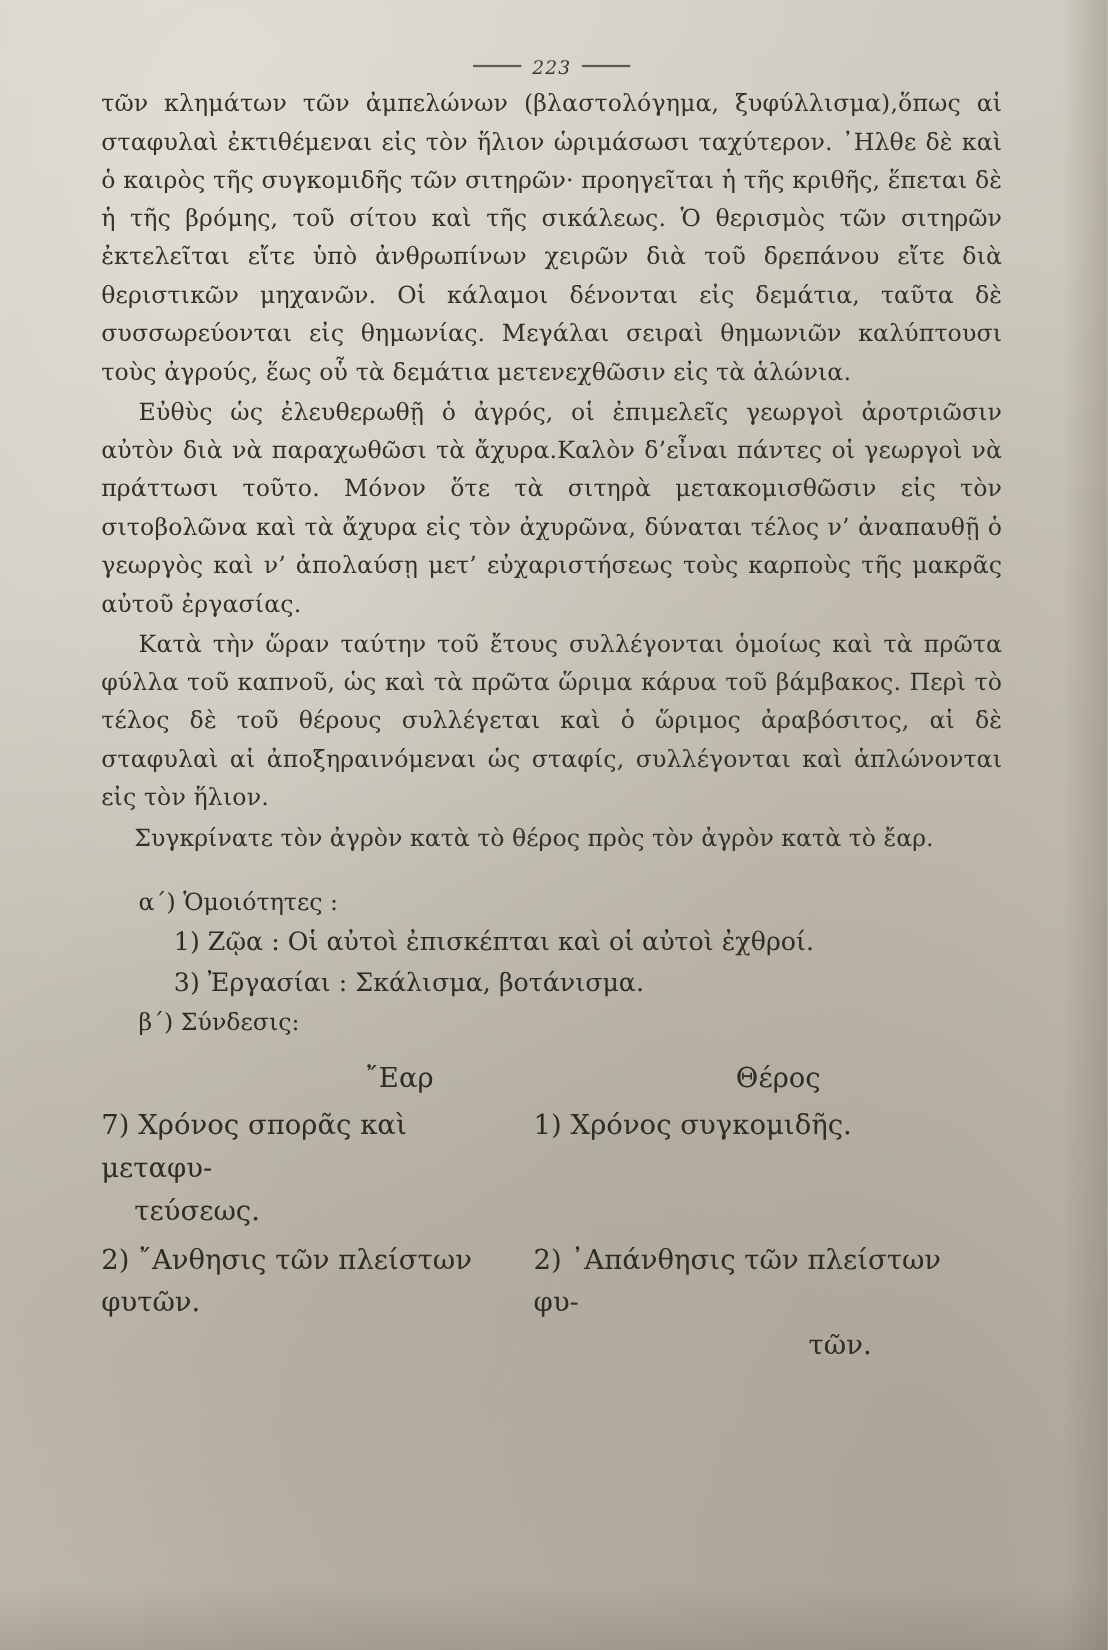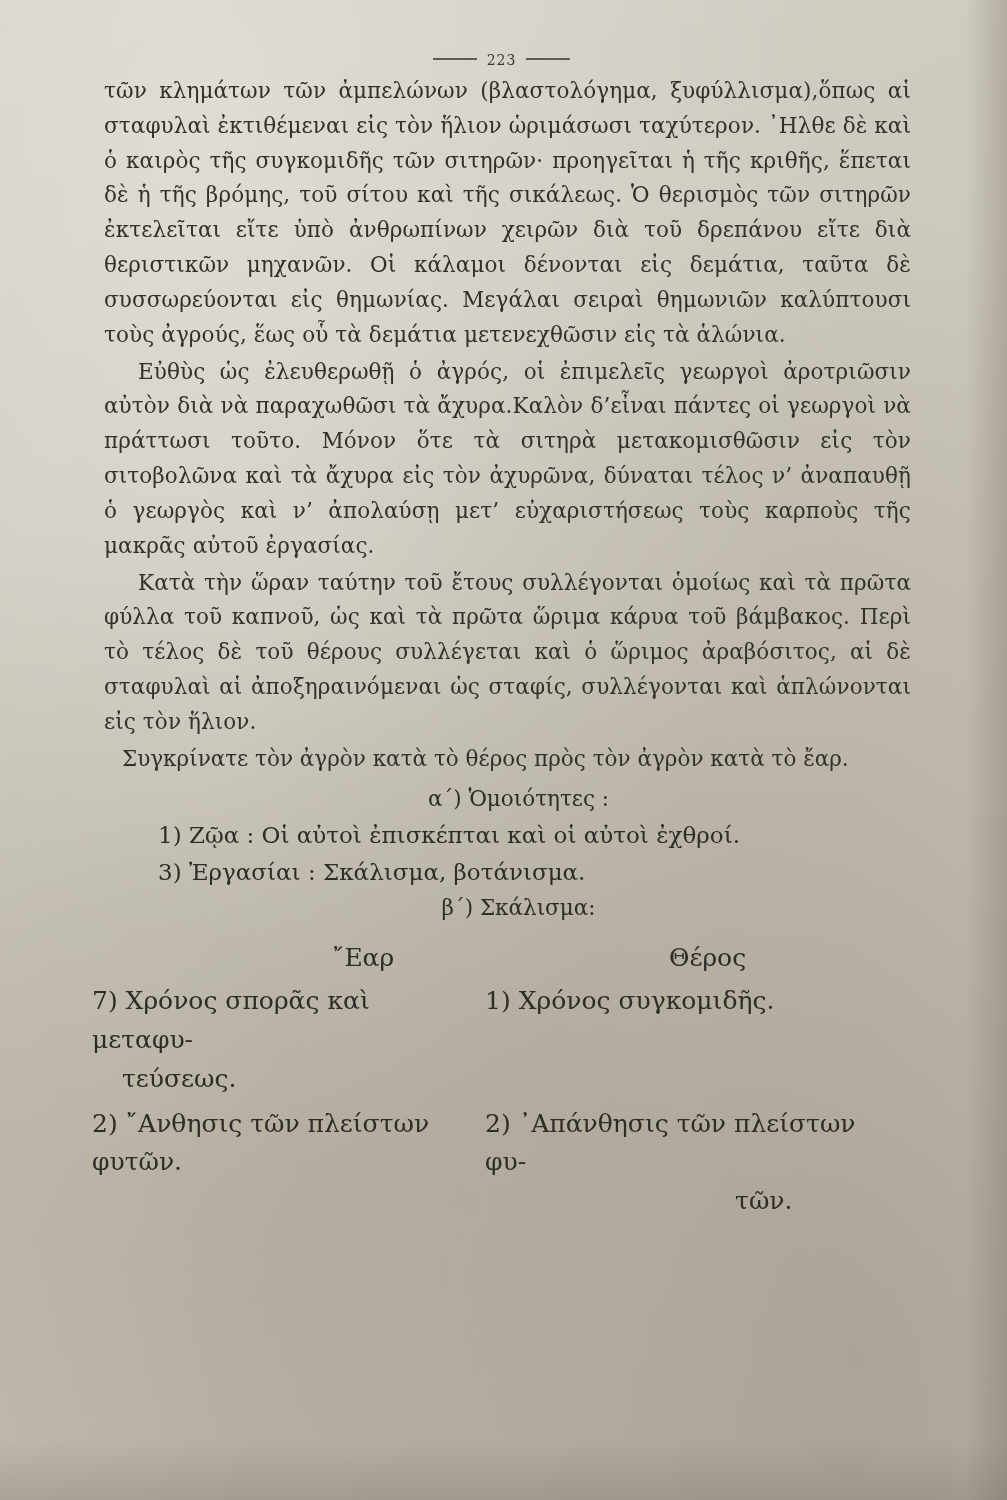--- a/index.html
+++ b/index.html
@@ -51,64 +51,65 @@
   }
 
   .content {
     position: relative;
     padding: 52px 96px 0 92px;
     color: #2f2b26;
   }
 
   .folio {
     text-align: center;
-    font-size: 14px;
+    font-size: 17px;
     letter-spacing: 1px;
     color: #3a352e;
     margin: 0 0 6px 0;
     position: relative;
+    font-style: italic;
   }
   .folio .rule-left, .folio .rule-right {
     display: inline-block;
     width: 44px;
     height: 2px;
     background: #4a443c;
     vertical-align: middle;
     margin: 0 10px 5px 10px;
     opacity: .85;
   }
 
   p.body {
     font-size: 21.5px;
     line-height: 1.62;
     text-align: justify;
     text-justify: inter-word;
-    margin: 0 0 2px 12px;
+    margin: 0 0 2px 0;
     color: #33302b;
     letter-spacing: .1px;
   }
   p.indent { text-indent: 34px; }
 
   h2.section {
     font-size: 23px;
     font-weight: bold;
     margin: 26px 0 14px 62px;
     letter-spacing: .6px;
     color: #2d2a25;
   }
 
   p.lead {
     font-size: 21.5px;
     line-height: 1.6;
-    margin: 0 0 6px 0;
+    margin: 0 0 24px 0;
     text-indent: 30px;
     color: #33302b;
   }
 
-  .lvl1 { margin-left: 34px; font-size: 21.5px; line-height: 1.62; text-align: center; }
+  .lvl1 { margin-left: 34px; font-size: 21.5px; line-height: 1.62; }
   .lvl2 { margin-left: 66px; font-size: 23px; line-height: 1.62; }
 
   table.compare {
     width: 100%;
     border-collapse: collapse;
     font-size: 25px;
     margin-top: 16px;
   }
   table.compare th {
     font-weight: normal;
@@ -145,21 +146,21 @@
     <p class="body indent">Εὐθὺς ὡς ἐλευθερωθῇ ὁ ἀγρός, οἱ ἐπιμελεῖς γεωργοὶ ἀροτριῶσιν αὐτὸν διὰ νὰ παραχωθῶσι τὰ ἄχυρα.Καλὸν δ’εἶναι πάντες οἱ γεωργοὶ νὰ πράττωσι τοῦτο. Μόνον ὅτε τὰ σιτηρὰ μετακομισθῶσιν εἰς τὸν σιτοβολῶνα καὶ τὰ ἄχυρα εἰς τὸν ἀχυρῶνα, δύναται τέλος ν’ ἀναπαυθῇ ὁ γεωργὸς καὶ ν’ ἀπολαύσῃ μετ’ εὐχαριστήσεως τοὺς καρποὺς τῆς μακρᾶς αὐτοῦ ἐργασίας.</p>
     <p class="body indent">Κατὰ τὴν ὥραν ταύτην τοῦ ἔτους συλλέγονται ὁμοίως καὶ τὰ πρῶτα φύλλα τοῦ καπνοῦ, ὡς καὶ τὰ πρῶτα ὥριμα κάρυα τοῦ βάμβακος. Περὶ τὸ τέλος δὲ τοῦ θέρους συλλέγεται καὶ ὁ ὥριμος ἀραβόσιτος, αἱ δὲ σταφυλαὶ αἱ ἀποξηραινόμεναι ὡς σταφίς, συλλέγονται καὶ ἁπλώνονται εἰς τὸν ἥλιον.</p>
 
 
     <p class="lead">Συγκρίνατε τὸν ἀγρὸν κατὰ τὸ θέρος πρὸς τὸν ἀγρὸν κατὰ τὸ ἔαρ.</p>
 
     <div class="lvl1">α΄) Ὁμοιότητες :</div>
     <div class="lvl2">1) Ζῷα : Οἱ αὐτοὶ ἐπισκέπται καὶ οἱ αὐτοὶ ἐχθροί.</div>
     <div class="lvl2">3) Ἐργασίαι : Σκάλισμα, βοτάνισμα.</div>
 
-    <div class="lvl1">β΄) Σκάλισμα:</div>
+    <div class="lvl1">β΄) Σύνδεσις:</div>
 
     <table class="compare">
       <thead>
         <tr>
           <th class="head-left">῎Εαρ</th>
           <th class="head-right">Θέρος</th>
         </tr>
       </thead>
       <tbody>
         <tr>

